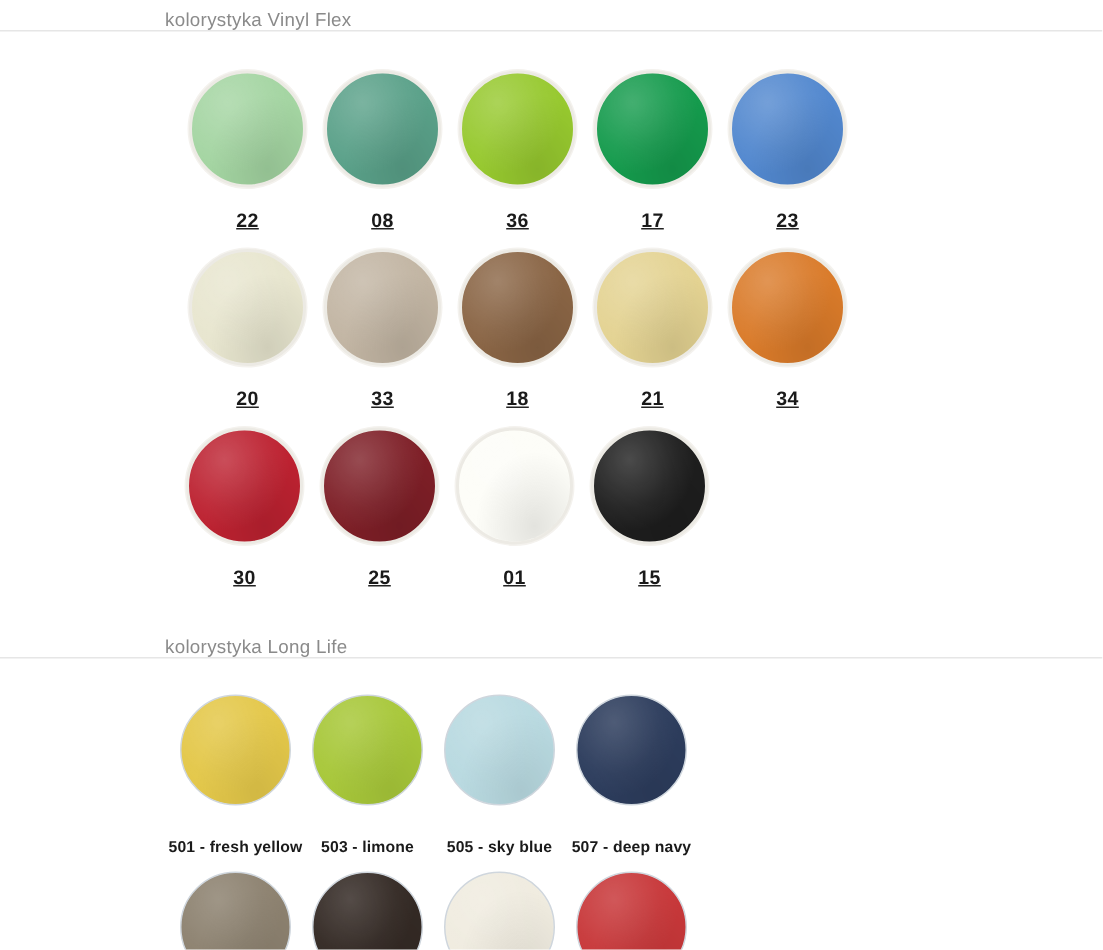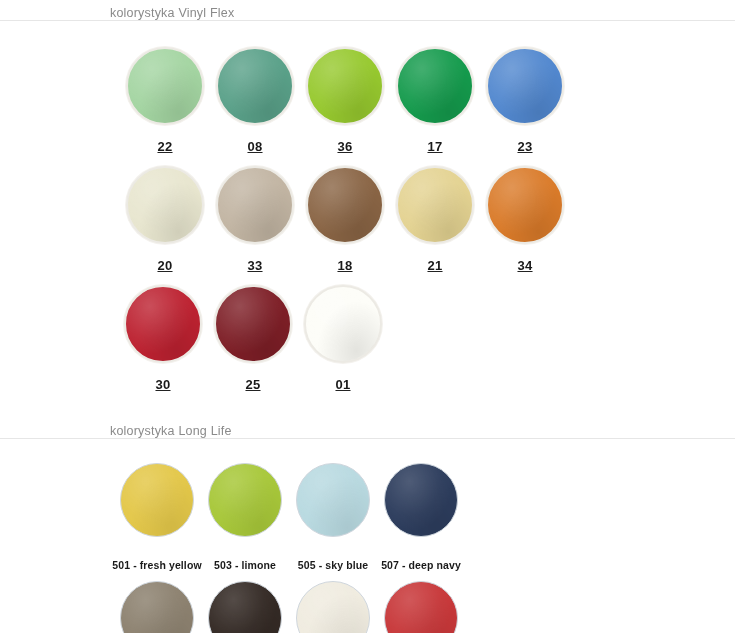--- a/index.html
+++ b/index.html
@@ -234,20 +234,26 @@
           <div class="vf-disc" id="vf-2-1" style="background-color: rgb(126, 31, 39);"></div>
         </div>
         <div class="vf-label">25</div>
       </div>
       <div class="vf-cell">
         <div class="vf-disc-wrap">
           <div class="vf-disc" id="vf-2-2" style="background-color: rgb(253, 253, 248);"></div>
         </div>
         <div class="vf-label">01</div>
       </div>
+      <div class="vf-cell">
+        <div class="vf-disc-wrap">
+          <div class="vf-disc" id="vf-2-3" style="background-color: rgb(30, 30, 30);"></div>
+        </div>
+        <div class="vf-label">15</div>
+      </div>
     </div>
   </div>
 
   <div class="spacer-lg"></div>
 
   <div class="ll-section">
     <div class="section-title">kolorystyka Long Life</div>
     <div class="rule"></div>
 
     <div class="spacer-md"></div>

